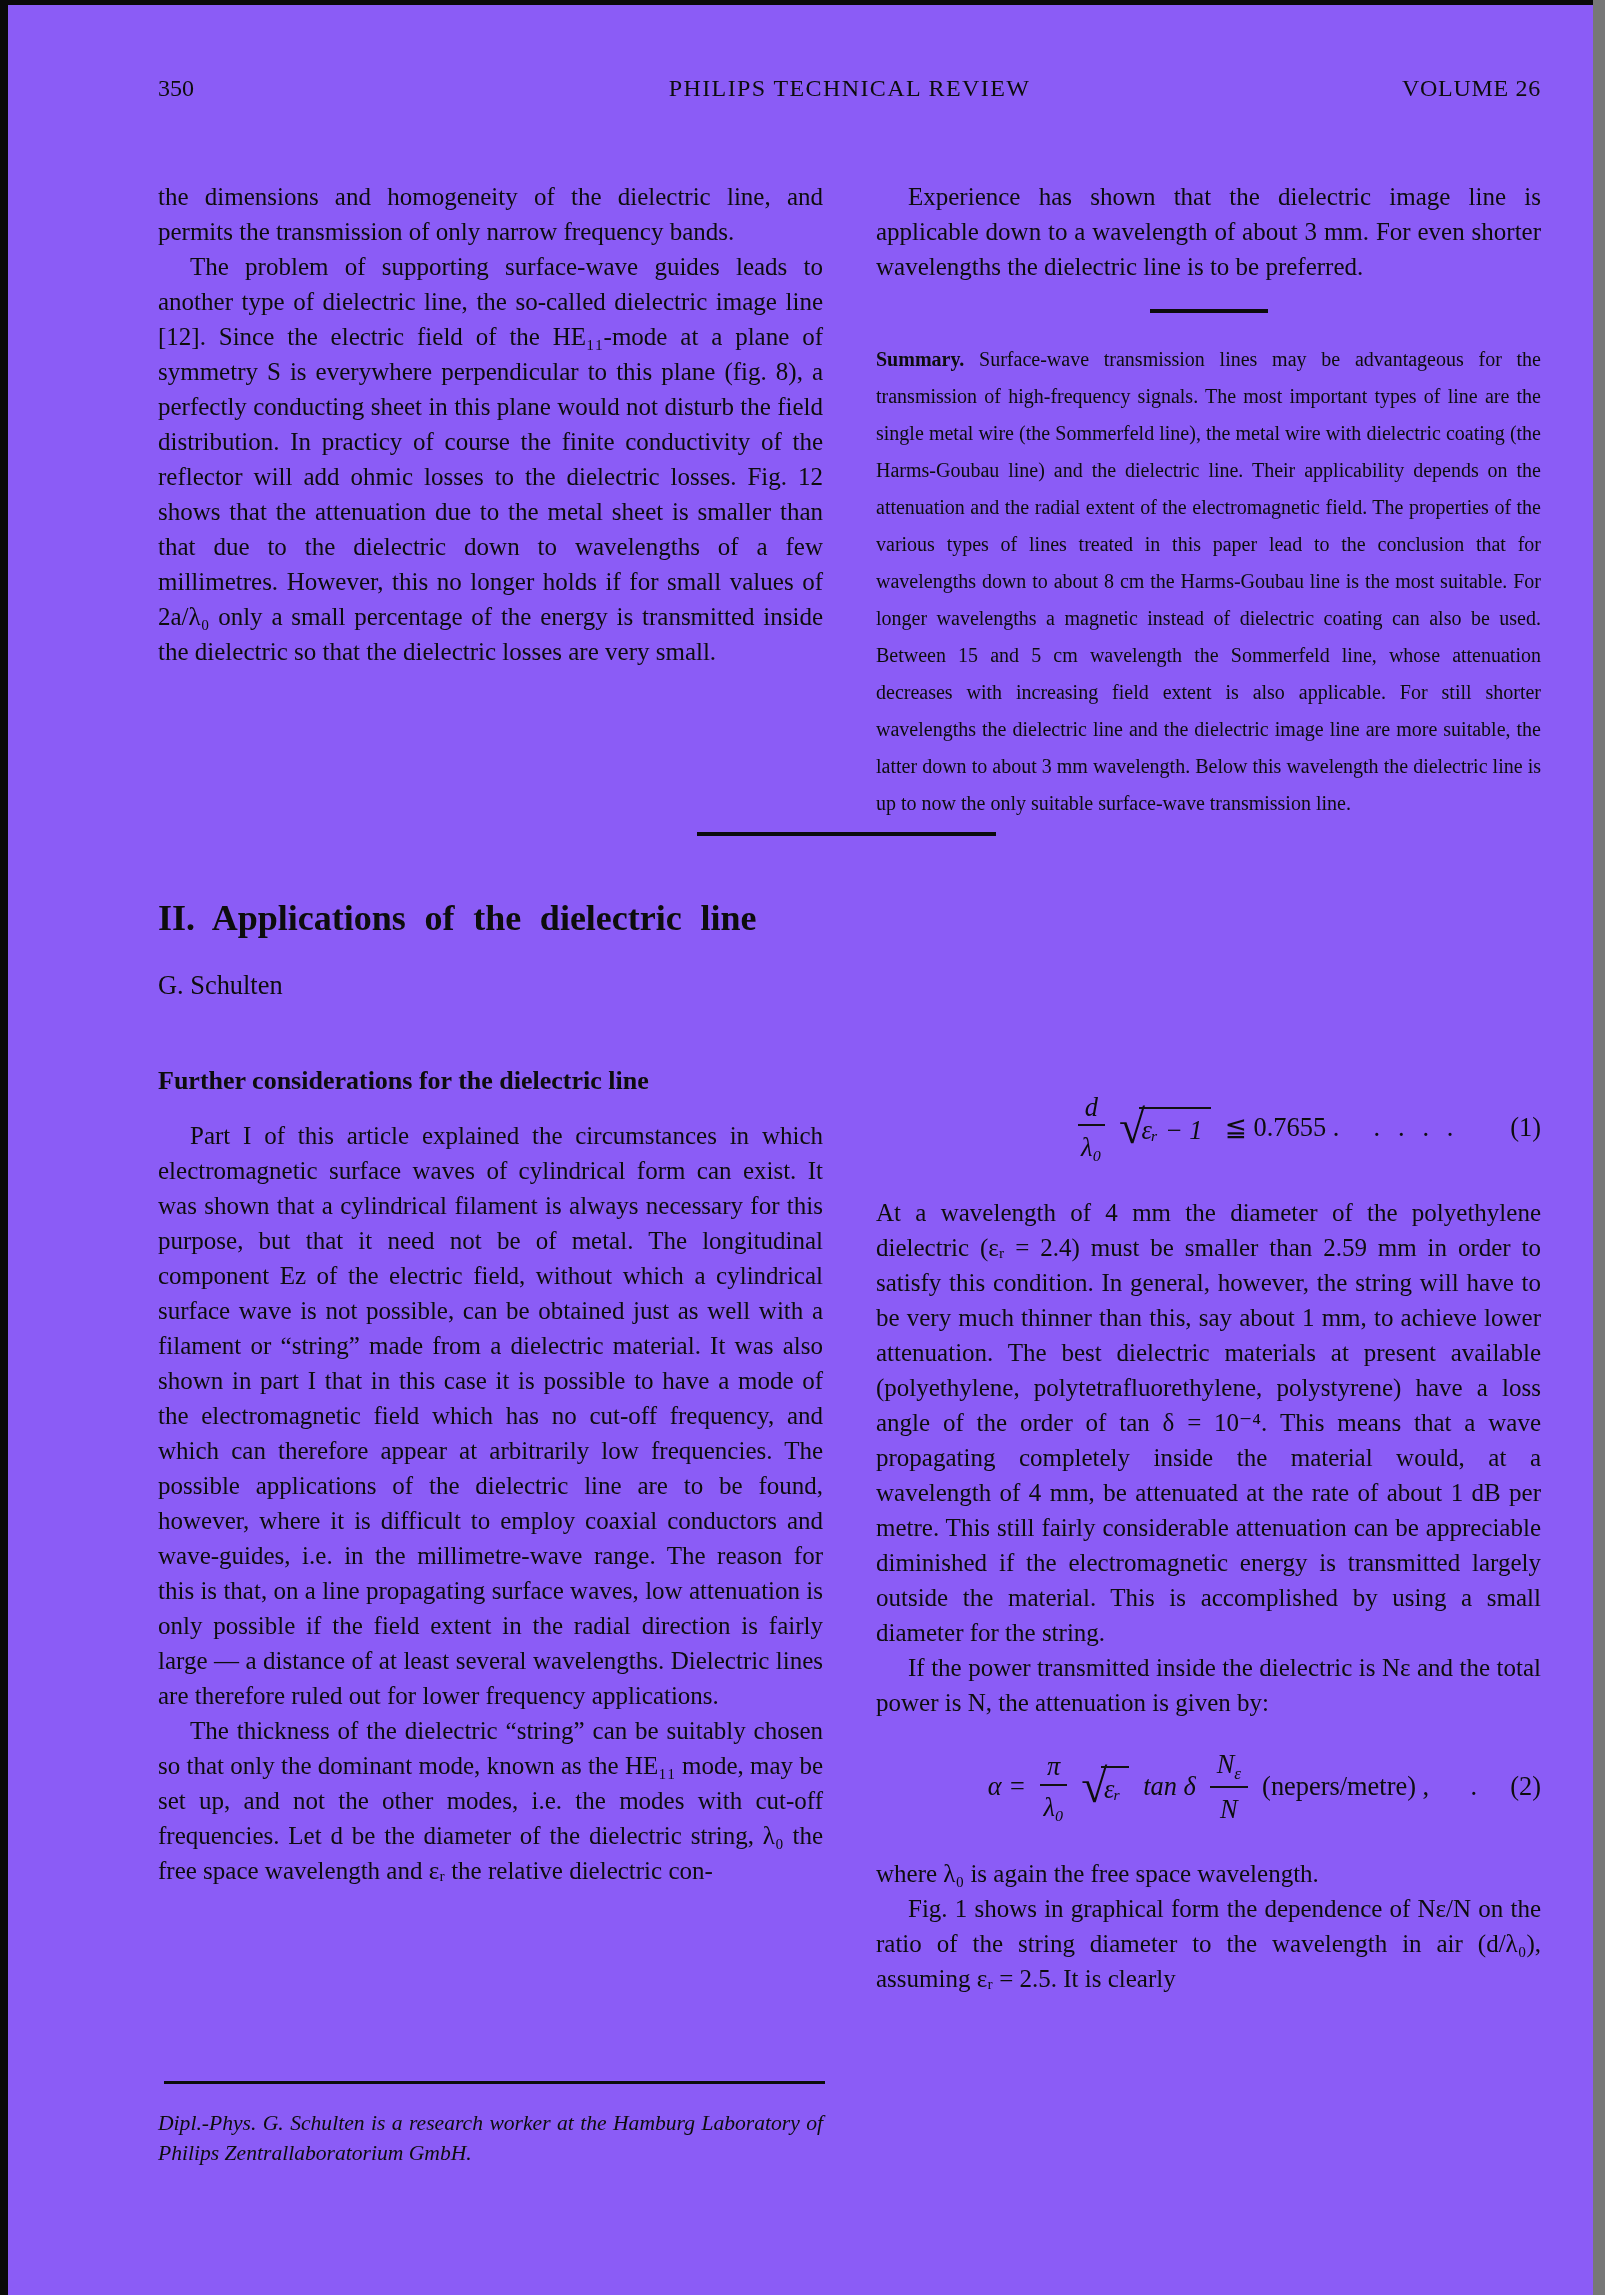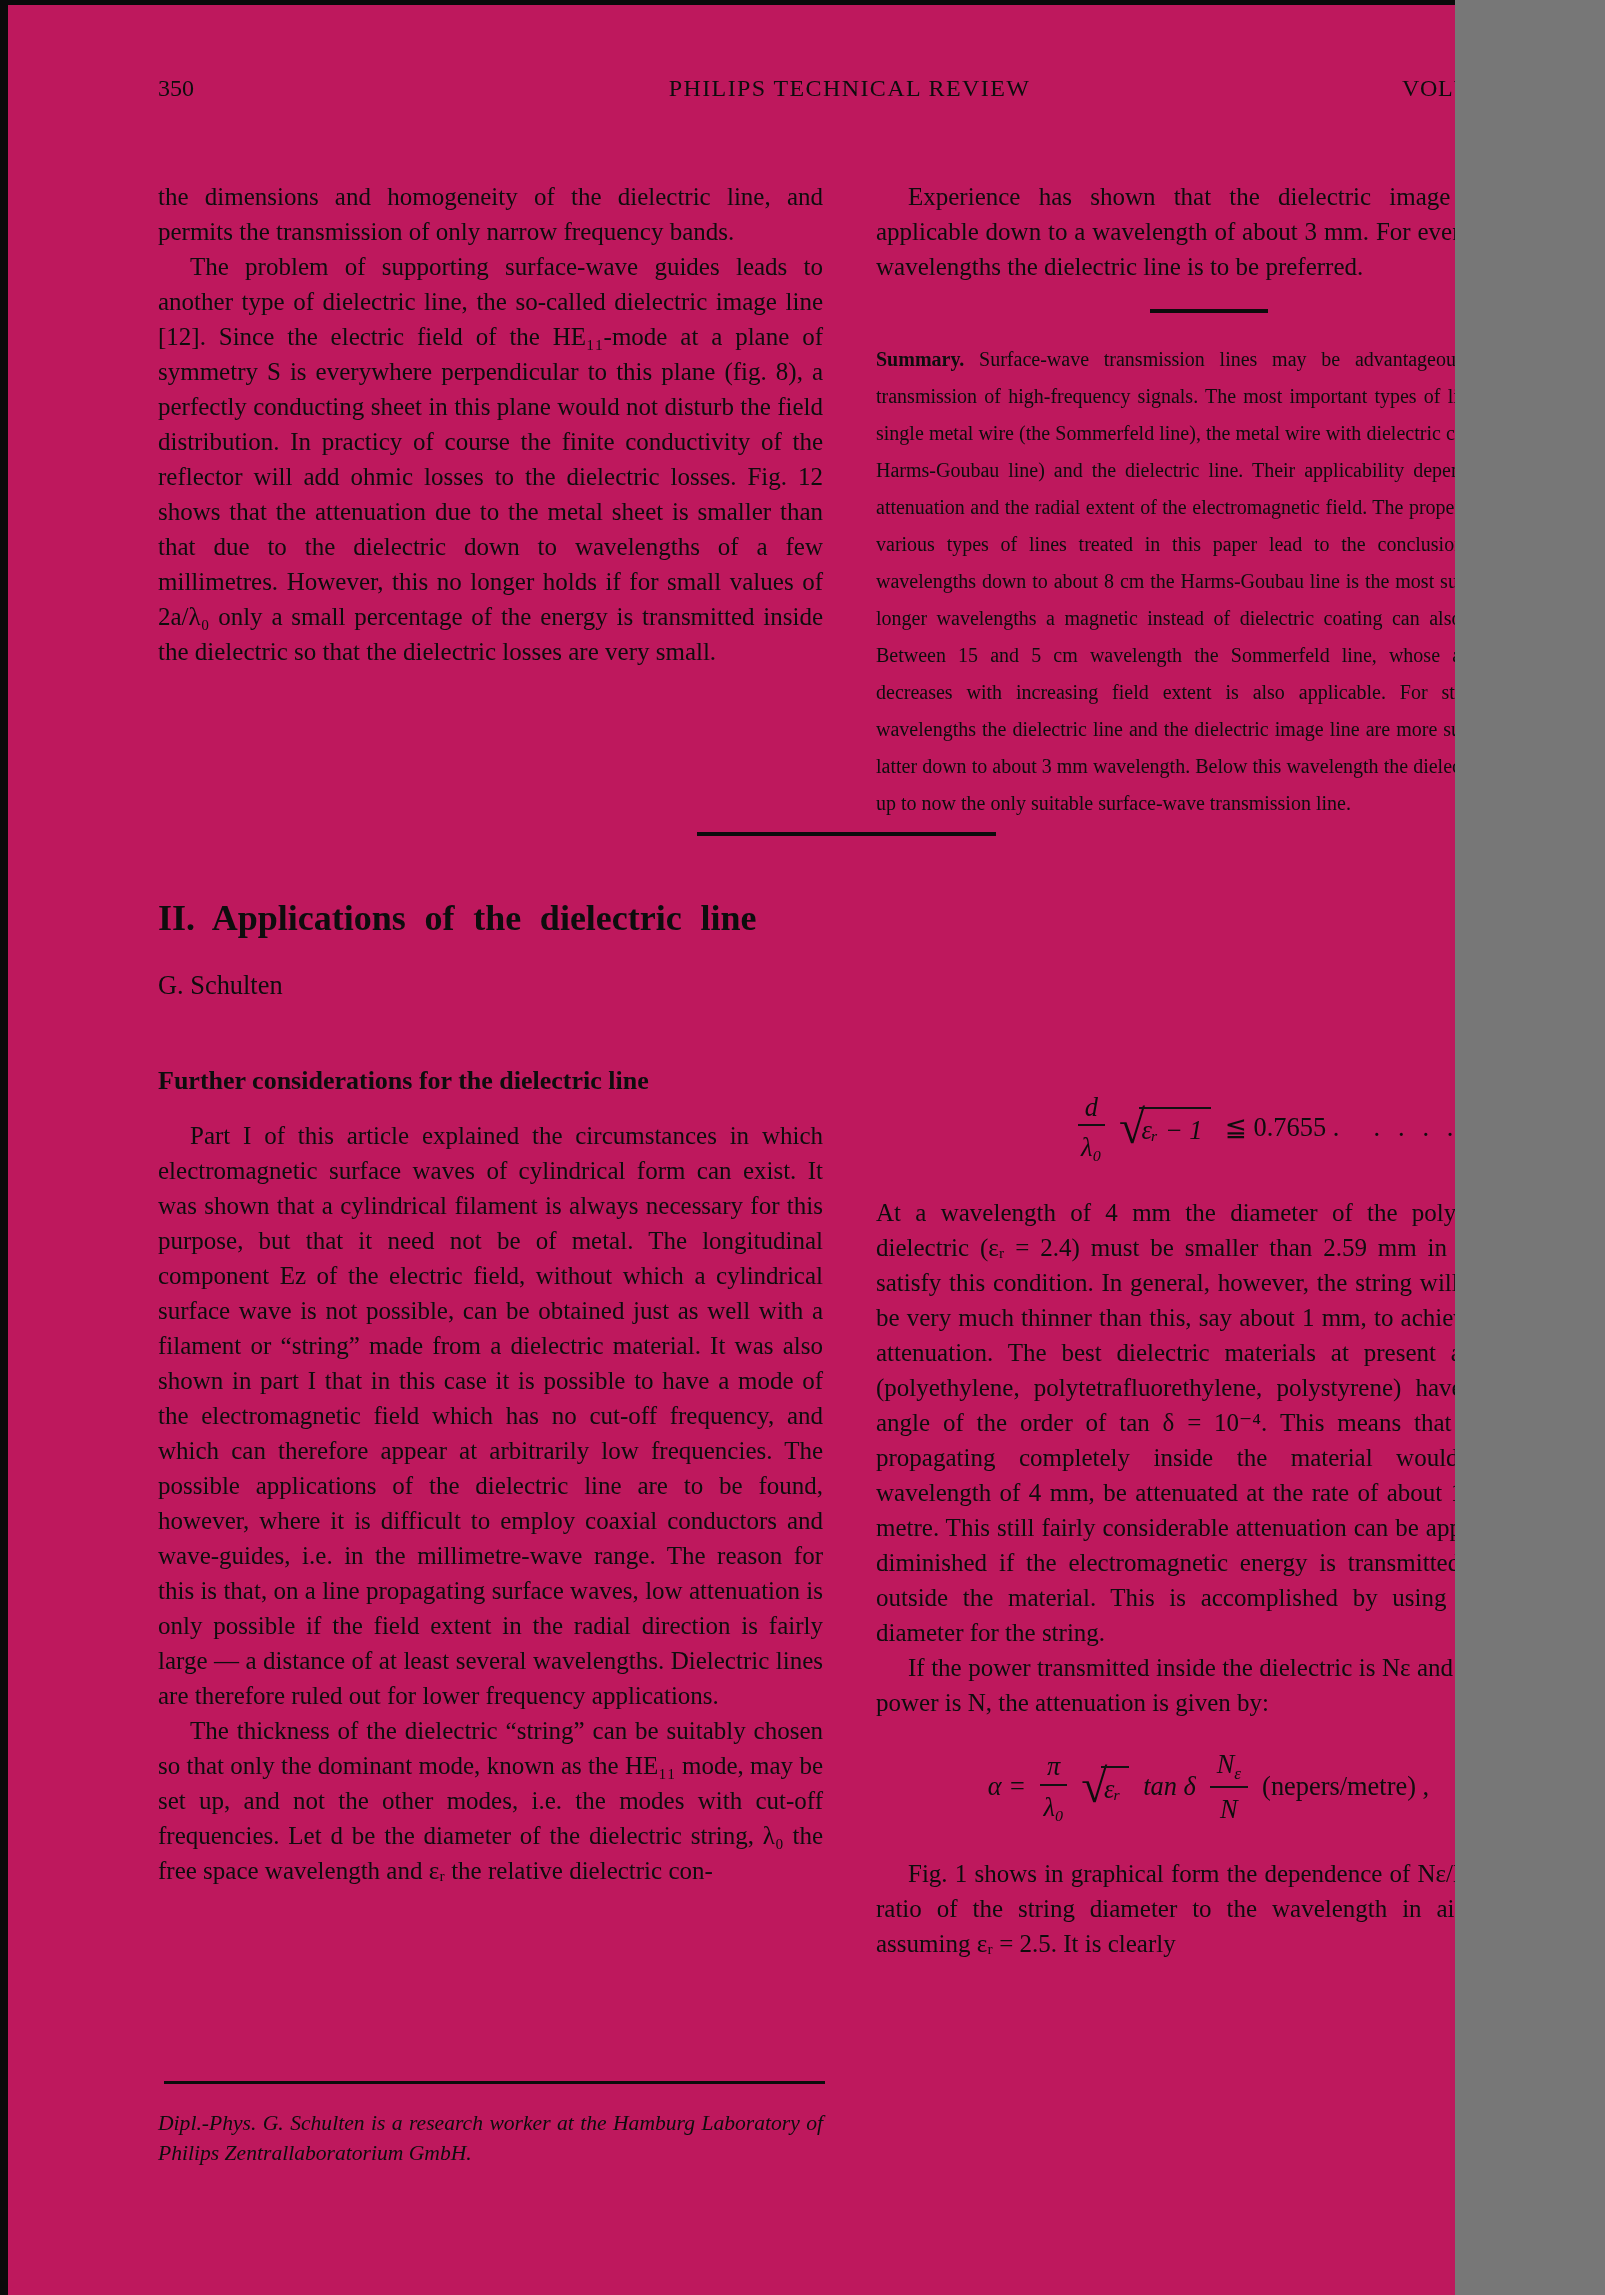--- a/index.html
+++ b/index.html
@@ -1,19 +1,19 @@
 <!DOCTYPE html>
 <html style="font-size:11px"><head>
 <meta charset="utf-8">
 <style>
   html,body{margin:0;padding:0;background:#777;}
   .page{
     position:relative;
-    width:1455px;height:2295px;
-    background:#be185d;
+    width:1593px;height:2295px;
+    background:#8b5cf6;
     font-family:"Liberation Serif","DejaVu Serif",serif;
     color:#0d0d0d;
     overflow:hidden;
   }
   .left-bar{position:absolute;left:0;top:0;width:8.3px;height:2295px;background:#0a0a0a;}
   .top-line{position:absolute;left:0;top:0;width:1605px;height:4.9px;background:#0a0a0a;}
 
   
   .header{position:absolute;left:158px;top:75px;width:1383px;height:32px;font-size:24px;}
   .page-num{position:absolute;left:0;top:0;}
@@ -139,20 +139,21 @@
         <span class="eq-var">tan δ</span>
         <span class="frac">
           <span class="num"><span class="eq-var">N</span><sub class="small">ε</sub></span>
           <span class="den eq-var">N</span>
         </span>
         <span>(nepers/metre) ,</span>
         <span class="eq-dot">.</span>
         <span class="eq-tag">(2)</span>
       </div>
 
+      <p>where λ₀ is again the free space wavelength.</p>
       <p class="indent">Fig. 1 shows in graphical form the dependence of Nε/N on the ratio of the string diameter to the wavelength in air (d/λ₀), assuming εᵣ = 2.5. It is clearly</p>
     </div>
   </div>
 
   <div class="footnote">
     <div class="footnote-rule"></div>
     <div class="footnote-text">Dipl.-Phys. G. Schulten is a research worker at the Hamburg Laboratory of Philips Zentrallaboratorium GmbH.</div>
   </div>
 </div>
 

